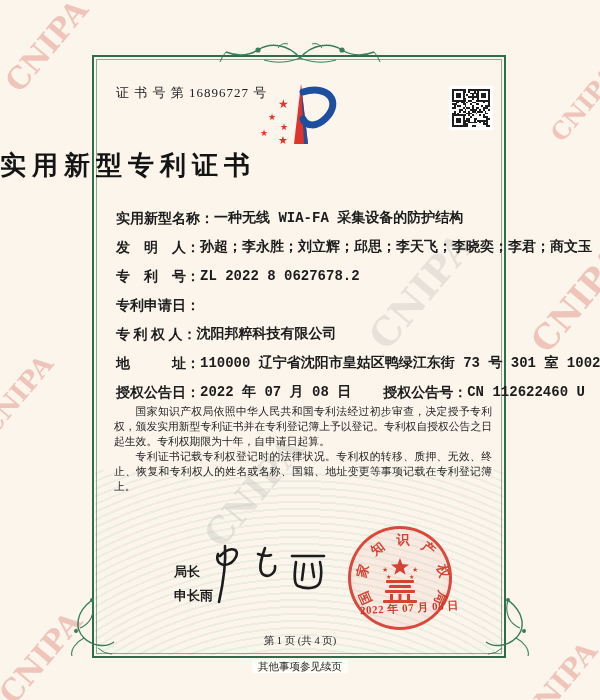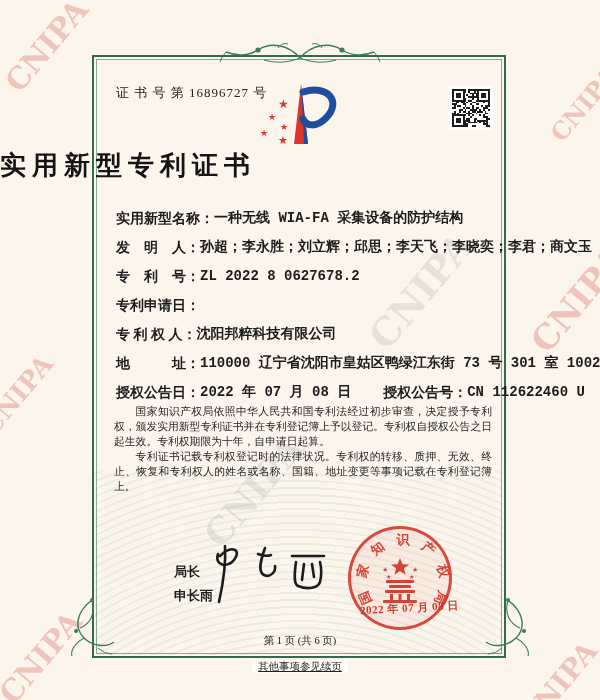--- a/index.html
+++ b/index.html
@@ -67,21 +67,21 @@
     font-size:13px;font-weight:bold;color:rgba(211,52,38,0.92);text-align:center;line-height:14px;
   }
   .seal-emblem{position:absolute;left:24px;top:24px;width:56px;height:56px;}
   .seal-date{
     position:absolute;left:360px;top:600px;width:120px;font-size:11px;font-weight:bold;
     color:rgba(206,47,33,0.95);transform:rotate(-3deg);letter-spacing:0.5px;white-space:nowrap;
   }
   
   .page-no{position:absolute;left:0;top:634px;width:600px;text-align:center;font-size:10.5px;color:#222;}
   .footer-note{
-    position:absolute;left:0;top:660px;width:600px;text-align:center;font-size:10.5px;color:#222;text-decoration:underline;
+    position:absolute;left:0;top:660px;width:600px;text-align:center;font-size:10.5px;color:#222;
   }
   .footer-note span{background:#fffdf8;padding:1px 6px;}
 </style>
 </head>
 <body>
 
 <div class="wm pink" style="left:-8px;top:28px;font-size:30px;">CNIPA</div>
 <div class="wm pink" style="left:540px;top:90px;font-size:24px;">CNIPA</div>
 <div class="wm pink" style="left:516px;top:280px;font-size:34px;">CNIPA</div>
 <div class="wm pink" style="left:-30px;top:380px;font-size:26px;">CNIPA</div>
@@ -371,16 +371,16 @@
       <rect x="13" y="40" width="30" height="3" rx="1"></rect>
       <rect x="18" y="44" width="3" height="6"></rect>
       <rect x="26.5" y="44" width="3" height="6"></rect>
       <rect x="35" y="44" width="3" height="6"></rect>
       <rect x="11" y="50" width="34" height="3" rx="1"></rect>
     </g>
   </svg>
 </div>
 <div class="seal-date">2022 年 07 月 08 日</div>
 
-<div class="page-no">第 1 页 (共 6 页)</div>
+<div class="page-no">第 1 页 (共 4 页)</div>
 <div class="footer-note">
   <span>其他事项参见续页</span>
 </div>
 
 </body></html>

